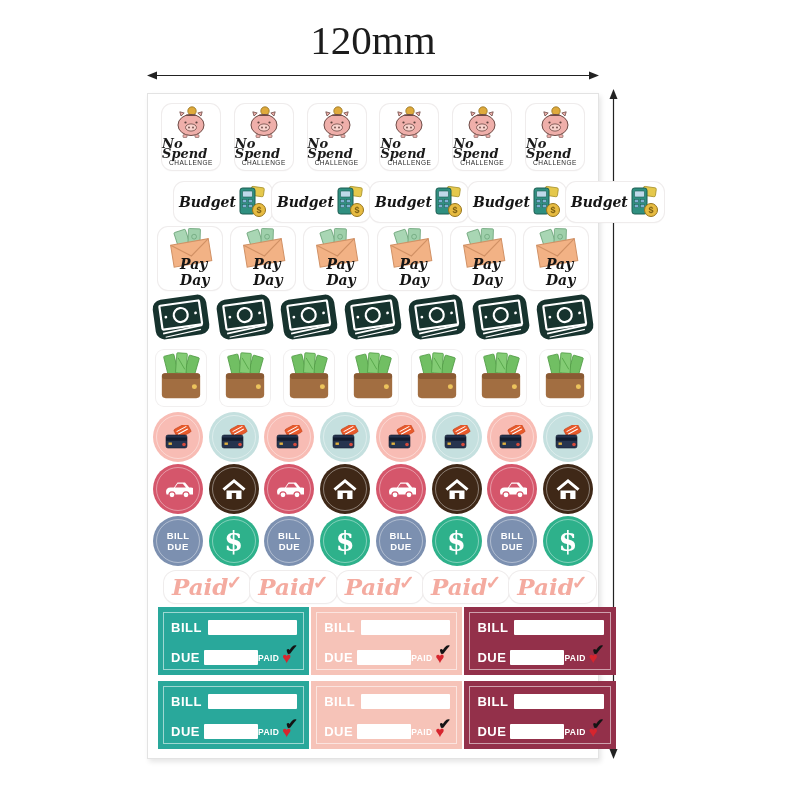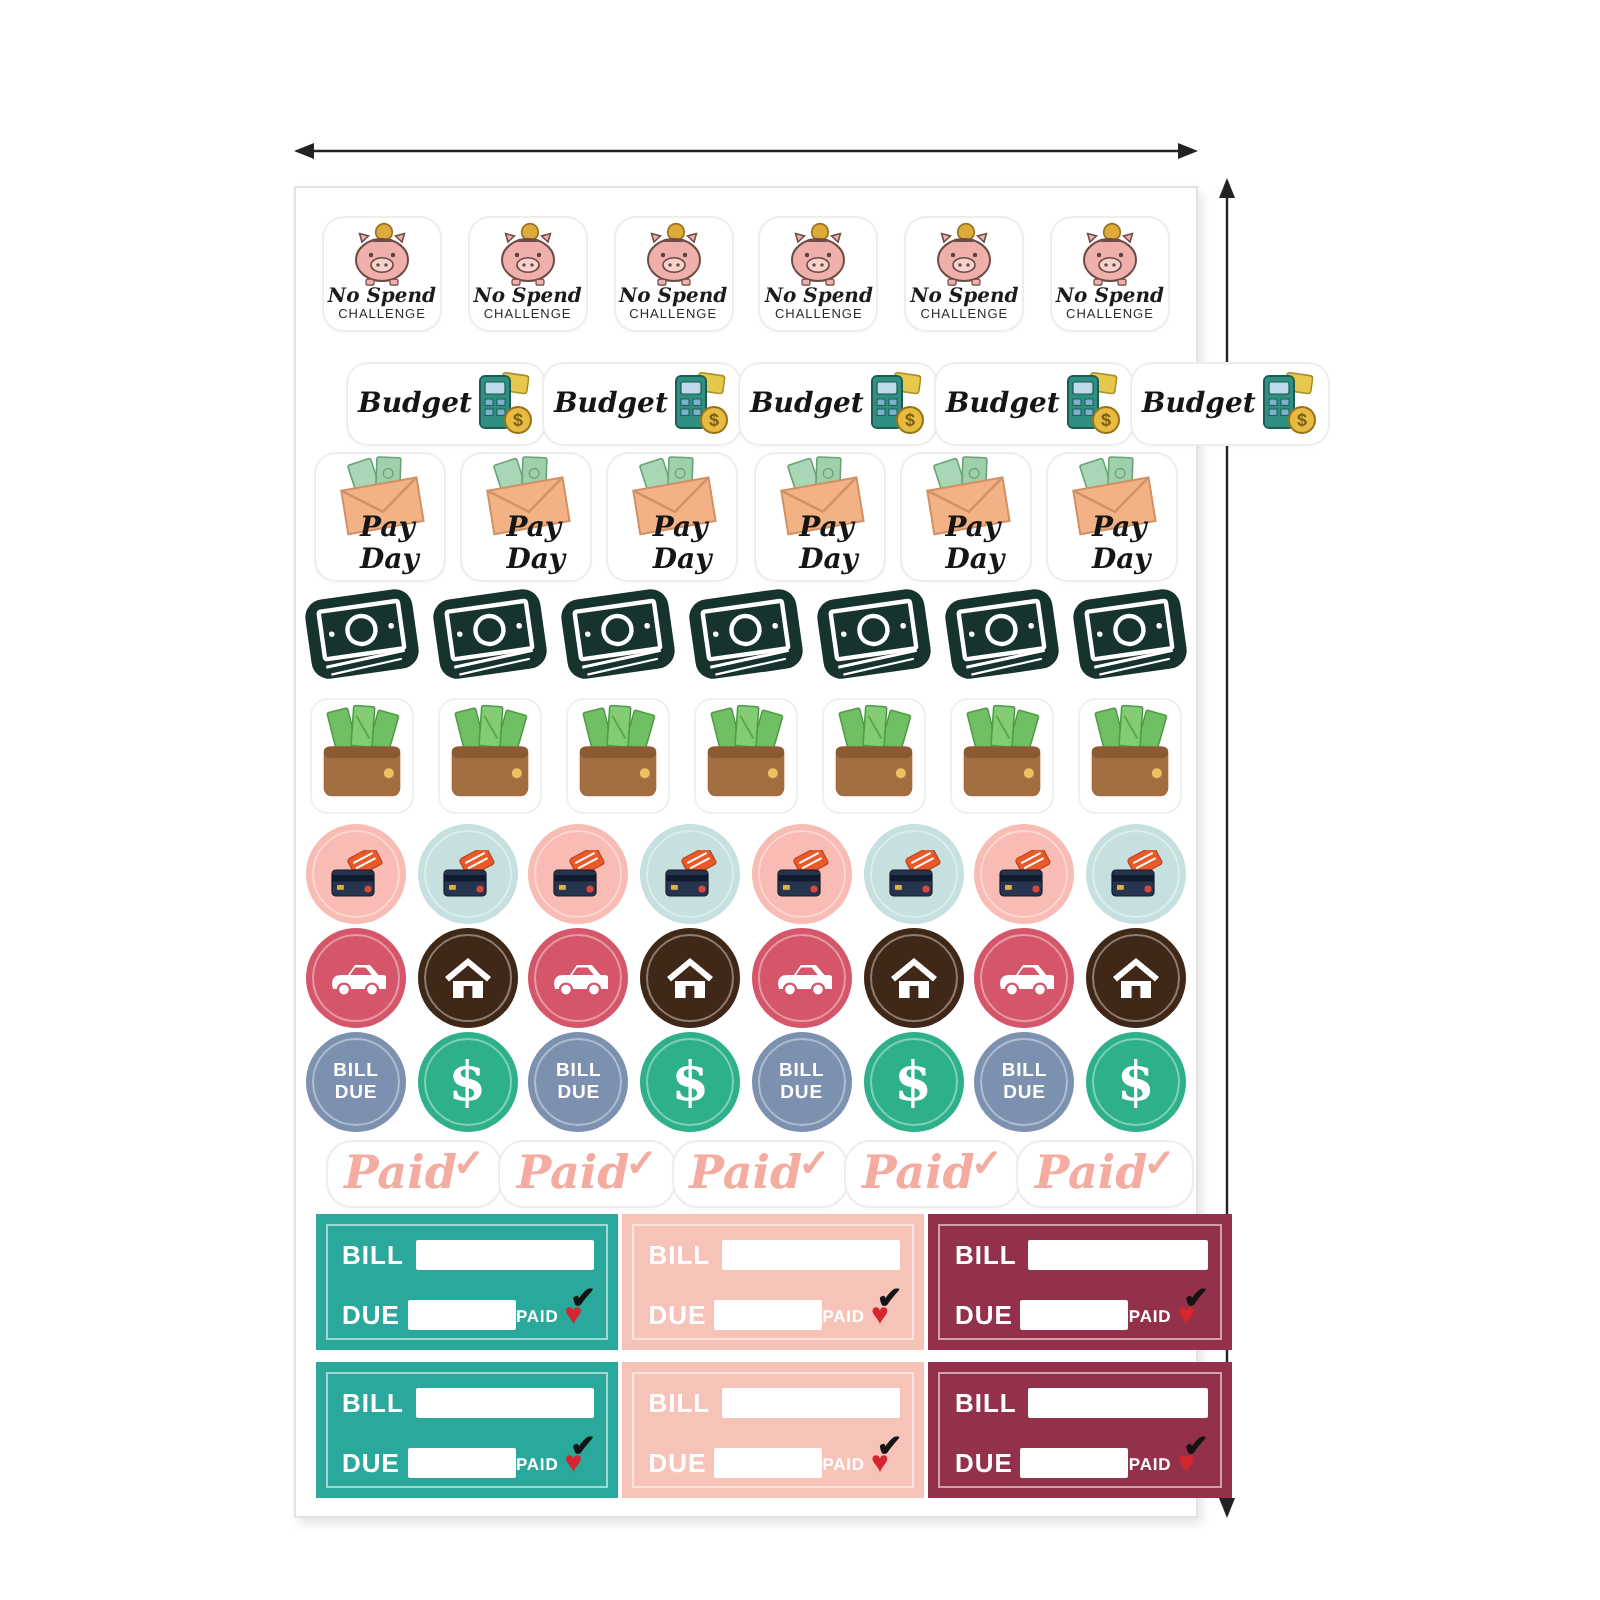--- a/index.html
+++ b/index.html
@@ -25,21 +25,21 @@
   .r5{top:253px;height:62px;padding:0 8px;}
   .r6{top:318px;height:50px;padding:0 5px;}
   .r7{top:370px;height:50px;padding:0 5px;}
   .r8{top:422px;height:50px;padding:0 5px;}
   .r9{top:474px;height:38px;padding:0 16px;}
 
   
   .sticker{background:#fff;border-radius:10px;box-shadow:0 0 0 1px #efecec,0 1px 2px rgba(0,0,0,.06);
            display:flex;flex-direction:column;align-items:center;justify-content:center;}
   .ns{width:58px;padding:2px 0 3px;}
-  .ns-title{font-family:"DejaVu Serif", serif;font-style:italic;font-weight:700;font-size:10px;color:#1b1b1b;line-height:10px;margin-top:1px;}
+  .ns-title{font-family:"DejaVu Serif", serif;font-style:italic;font-weight:700;font-size:13px;color:#1b1b1b;line-height:10px;margin-top:1px;}
   .ns-sub{font-size:6.5px;letter-spacing:.5px;color:#2a2a2a;line-height:8px;}
   .budget{flex-direction:row;padding:3px 5px;gap:1px;}
   .script{font-family:"DejaVu Serif", serif;font-style:italic;font-weight:700;color:#151515;}
   .script-md{font-size:14px;font-style:italic;}
   .payday{width:64px;padding:1px 0 2px;}
   .payday .script-md{margin-top:-12px;margin-left:22px;}
   .cashwrap{transform:rotate(-8deg);line-height:0;}
   .walletwrap{line-height:0;background:#fff;border-radius:8px;box-shadow:0 0 0 1px #f1efef;padding:1px 2px;}
 
   
@@ -76,20 +76,21 @@
   .slip-paid{color:#fff;font-weight:800;font-size:8.5px;letter-spacing:.4px;margin-left:auto;margin-right:3px;}
   .heartwrap{position:relative;width:15px;height:15px;}
   .heart{position:absolute;left:0;top:0;color:#d6252e;font-size:15px;line-height:15px;}
   .hcheck{position:absolute;left:3px;top:-8px;color:#141414;font-weight:900;font-size:15px;line-height:15px;}
 </style>
 </head>
 <body>
 
 <div class="stage">
 
+  <div class="dim-label dim-top">120mm</div>
   <svg class="arrow" style="left:147px;top:69px;" width="452" height="13">
     <line x1="9" y1="6.5" x2="443" y2="6.5" stroke="#222" stroke-width="1.2"></line>
     <polygon points="0,6.5 10,2.5 10,10.5" fill="#222"></polygon>
     <polygon points="452,6.5 442,2.5 442,10.5" fill="#222"></polygon>
   </svg>
 
   <svg class="arrow" style="left:607px;top:89px;" width="13" height="670">
     <line x1="6.5" y1="9" x2="6.5" y2="661" stroke="#222" stroke-width="1.2"></line>
     <polygon points="6.5,0 2.5,10 10.5,10" fill="#222"></polygon>
     <polygon points="6.5,670 2.5,660 10.5,660" fill="#222"></polygon>

